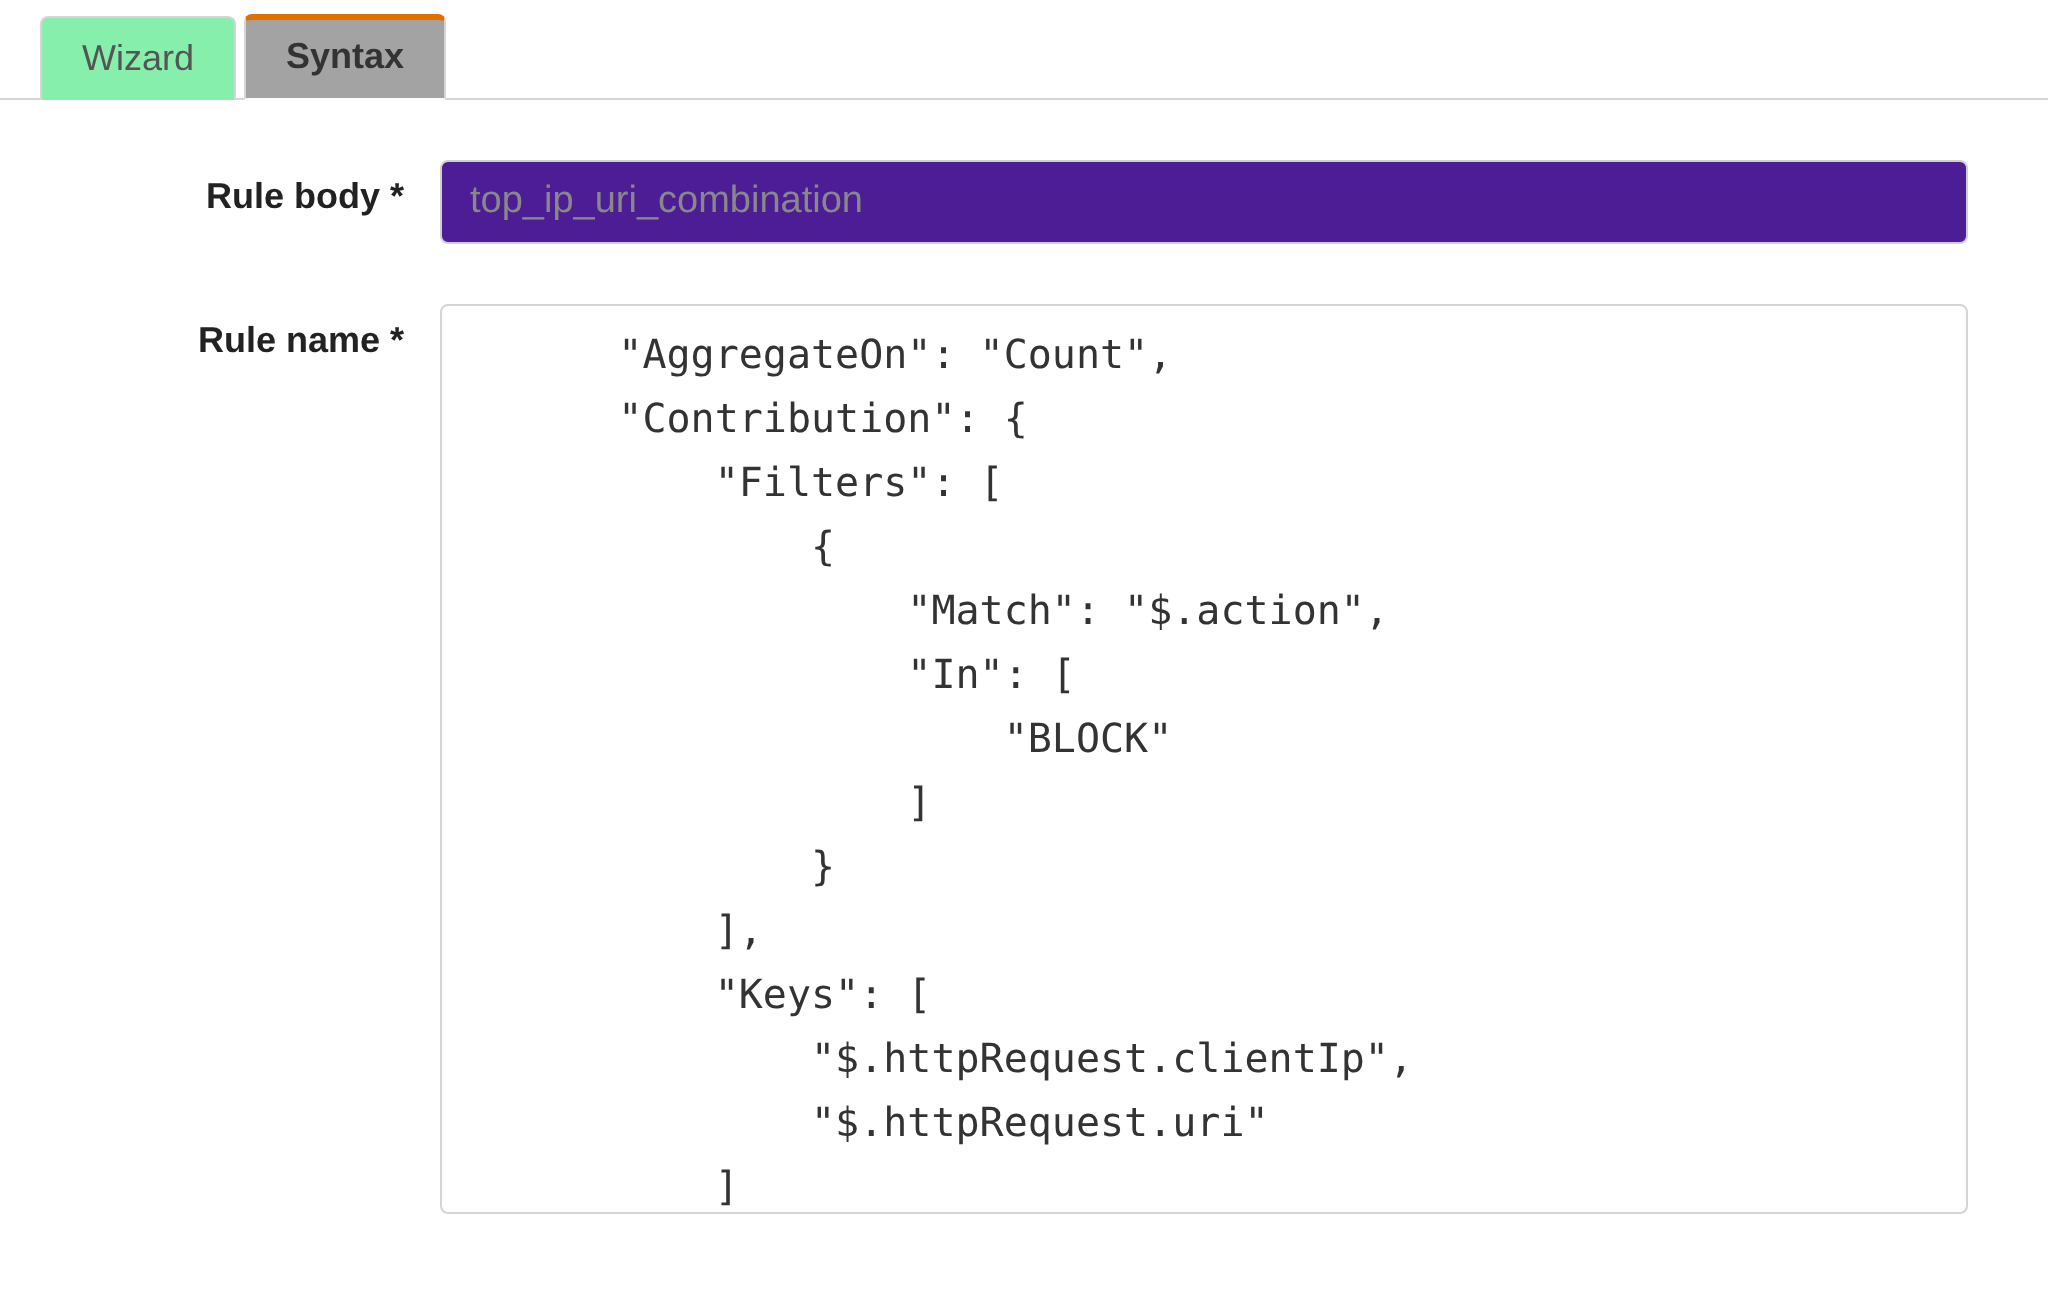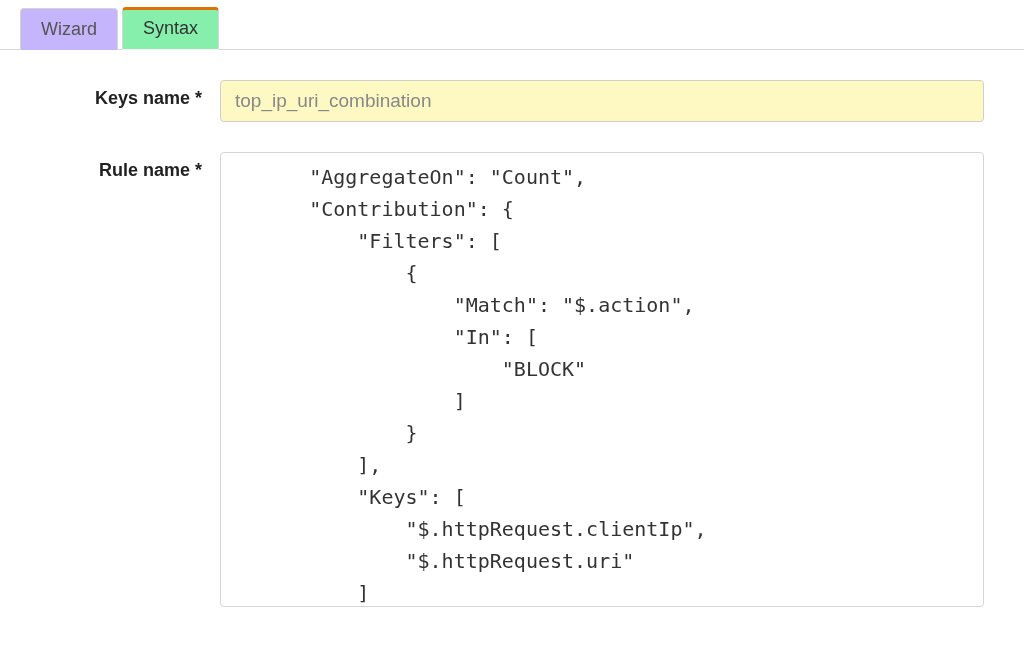--- a/index.html
+++ b/index.html
@@ -18,30 +18,30 @@
       padding-top: 6px;
       gap: 0;
     }
     .tab {
       padding: 10px 20px 10px 20px;
       font-size: 18px;
       color: #555;
       border: 1px solid #d5d5d5;
       border-bottom: none;
       border-radius: 4px 4px 0 0;
-      background: #c4b5fd;
+      background: #86efac;
       margin-right: 4px;
       cursor: pointer;
       position: relative;
       top: 1px;
     }
     .tab.active {
-      background: #86efac;
+      background: #a3a3a3;
       color: #333;
-      font-weight: 400;
+      font-weight: 700;
       border-top: 3px solid #e07000;
       padding-top: 8px;
       border-bottom: 1px solid #ffffff;
     }
     .form-area {
       padding: 30px 40px 0 40px;
     }
     .row {
       display: flex;
       align-items: flex-start;
@@ -59,21 +59,21 @@
     }
     .field {
       flex: 1;
     }
     .text-input {
       width: 100%;
       height: 42px;
       padding: 8px 14px;
       font-size: 19px;
       color: #888;
-      background: #fef9c3;
+      background: #4c1d95;
       border: 1px solid #cfcfcf;
       border-radius: 4px;
       font-family: inherit;
     }
     .codebox {
       width: 100%;
       border: 1px solid #d5d5d5;
       border-radius: 4px;
       background: #ffffff;
       padding: 8px 20px 8px 40px;
@@ -90,21 +90,21 @@
 <body>
 
 <div class="tabbar">
   <div class="tab">Wizard</div>
   <div class="tab active">Syntax</div>
 </div>
 
 <div class="form-area">
 
   <div class="row">
-    <div class="label">Keys name *</div>
+    <div class="label">Rule body *</div>
     <div class="field">
       <input type="text" class="text-input" readonly="" value="top_ip_uri_combination" style="">
     </div>
   </div>
 
   <div class="row">
     <div class="label">Rule name *</div>
     <div class="field">
       <div class="codebox">    "AggregateOn": "Count",
     "Contribution": {

